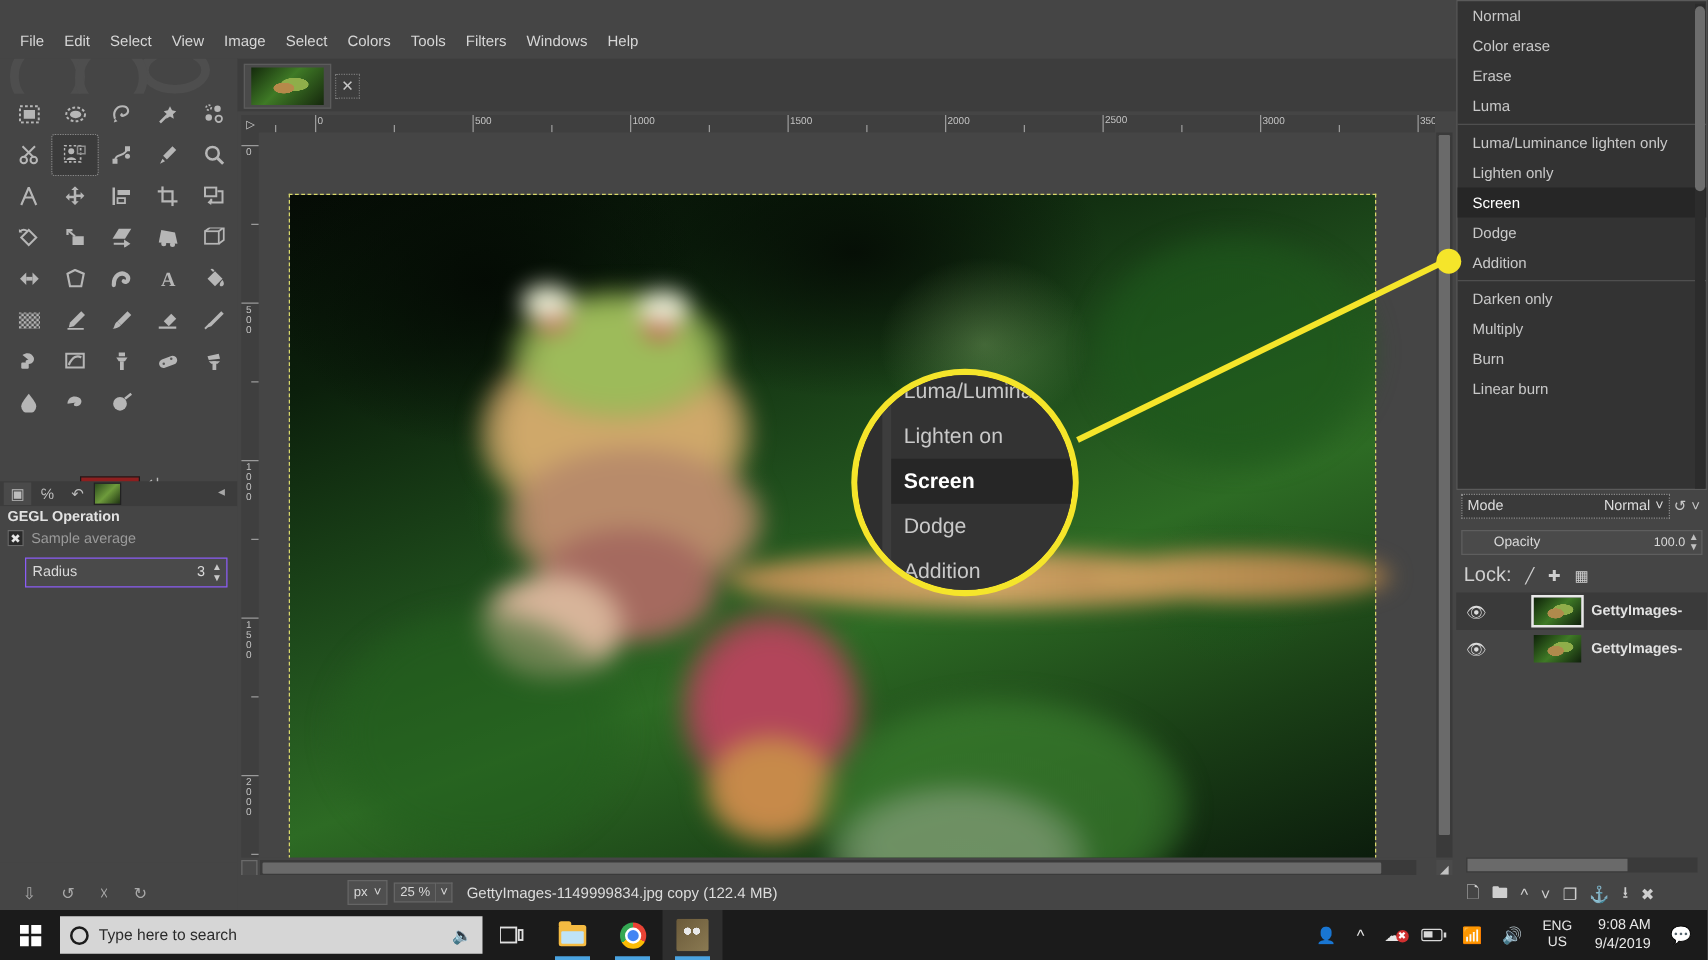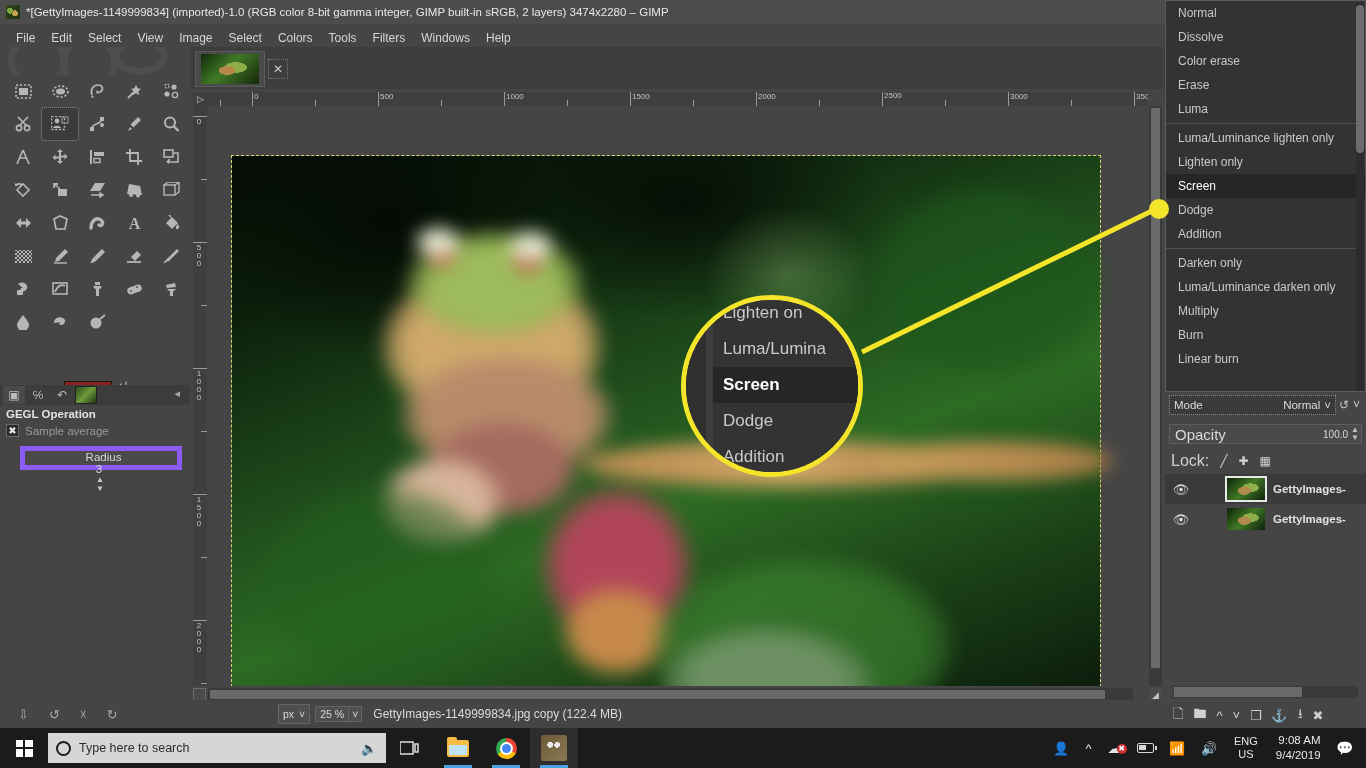--- a/index.html
+++ b/index.html
@@ -23,21 +23,21 @@
       radial-gradient(circle at 30% 40%, #7fa83f 0 3px, transparent 3px),
       radial-gradient(circle at 65% 60%, #c2a24a 0 3px, transparent 3px),
       linear-gradient(135deg,#2e4a1c,#1d2f12);
     flex: 0 0 auto;
   }
   .title-text { white-space: nowrap; overflow: hidden; }
 
   
   .menubar {
     position: absolute; left: 0; top: 24px; width: 1366px; height: 23px;
-    background: #454545; display: flex; align-items: flex-end; padding-left: 8px;
+    background: #454545; display: flex; align-items: flex-start; padding-left: 8px;
   }
   .menubar .mi {
     color: #d6d6d6; font-size: 12px; padding: 2px 8px; cursor: default;
     white-space: nowrap;
   }
 
   
   .toolbox {
     position: absolute; left: 0; top: 47px; width: 190px; height: 343px;
     background: #454545; overflow: hidden;
@@ -94,21 +94,21 @@
   }
   .gegl-title { color: #e2e2e2; font-size: 11.5px; font-weight: bold; padding: 3px 6px 2px 6px; }
   .gegl-check { display: flex; align-items: center; gap: 6px; padding: 2px 6px; }
   .cbox {
     width: 13px; height: 13px; background: #2a2a2a; border: 1px solid #6a6a6a;
     color: #e6e6e6; font-size: 10px; display: flex; align-items: center; justify-content: center;
   }
   .gegl-check span.lbl { color: #9a9a9a; font-size: 11.5px; }
   .spin-wrap {
     position: absolute; left: 20px; top: 41px; width: 162px; height: 24px;
-    border: 5px solid #8b5cf6; background: #4a4a4a; display: flex; align-items: center; flex-direction: column;
+    border: 1px solid #8b5cf6; background: #4a4a4a; display: flex; align-items: center;
   }
   .spin-lbl { color: #d9d9d9; font-size: 11.5px; padding-left: 5px; flex: 1; }
   .spin-val { color: #d9d9d9; font-size: 11.5px; padding-right: 4px; }
   .spin-arrows { width: 13px; display: flex; flex-direction: column; align-items: center;
                  color: #c9c9c9; font-size: 8px; line-height: 9px; padding-right: 2px; }
 
   
   .canvas-area {
     position: absolute; left: 190px; top: 47px; width: 975px; height: 655px;
     background: #454545;
@@ -229,21 +229,21 @@
     display: flex; align-items: center; padding: 0 4px; color: #dcdcdc; font-size: 11.5px;
   }
   .mode-combo .v { margin-left: auto; margin-right: 4px; }
   .mode-extra { display: flex; align-items: center; gap: 4px; color: #c8c8c8; font-size: 12px; padding-right: 2px; }
 
   .opacity-row {
     position: absolute; left: 4px; top: 424px; width: 193px; height: 20px;
     background: #4a4a4a; border: 1px solid #5e5e5e;
     display: flex; align-items: center; padding: 0 2px 0 5px;
   }
-  .opacity-row .lbl { color: #d8d8d8; font-size: 15px; }
+  .opacity-row .lbl { color: #d8d8d8; font-size: 11px; margin-left: 20px; }
   .opacity-row .val { margin-left: auto; color: #d8d8d8; font-size: 10px; padding-right: 3px; }
   .opacity-row .arrows { display: flex; flex-direction: column; color: #c0c0c0; font-size: 8px; line-height: 8px; }
 
   .lock-row {
     position: absolute; left: 6px; top: 452px; width: 193px; height: 18px;
     display: flex; align-items: center; gap: 11px; color: #d0d0d0; font-size: 12px;
   }
   .lock-row .lbl { font-size: 16px; }
 
   .layer-list { position: absolute; left: 0; top: 474px; width: 201px; height: 200px; }
@@ -366,24 +366,20 @@
   .battery i { position: absolute; left: 1px; top: 1px; width: 7px; height: 5px; background: #d8d8d8; }
   .err-badge { position: absolute; right: 2px; bottom: 2px; width: 10px; height: 10px;
                background: #d03030; border-radius: 50%; color: #fff; font-size: 8px;
                display: flex; align-items: center; justify-content: center; }
 </style>
 </head>
 <body>
 
 <div id="app">
 
-  <div class="titlebar">
-    <div class="title-ico"></div>
-    <div class="title-text">*[GettyImages-1149999834] (imported)-1.0 (RGB color 8-bit gamma integer, GIMP built-in sRGB, 2 layers) 3474x2280 – GIMP</div>
-  </div>
 
   <div class="menubar">
     <div class="mi">File</div>
     <div class="mi">Edit</div>
     <div class="mi">Select</div>
     <div class="mi">View</div>
     <div class="mi">Image</div>
     <div class="mi">Select</div>
     <div class="mi">Colors</div>
     <div class="mi">Tools</div>
@@ -847,53 +843,51 @@
       <span>˅</span>
       <span>❐</span>
       <span>⚓</span>
       <span>⭳</span>
       <span>✖</span>
     </div>
   </div>
 
   <div class="blend-dropdown">
     <div class="bd-item">Normal</div>
-    <div class="bd-item">Dissolve</div>
     <div class="bd-item">Color erase</div>
     <div class="bd-item">Erase</div>
     <div class="bd-item">Luma</div>
     <div class="bd-sep"></div>
     <div class="bd-item">Luma/Luminance lighten only</div>
     <div class="bd-item">Lighten only</div>
     <div class="bd-item hl">Screen</div>
     <div class="bd-item">Dodge</div>
     <div class="bd-item">Addition</div>
     <div class="bd-sep"></div>
     <div class="bd-item">Darken only</div>
-    <div class="bd-item">Luma/Luminance darken only</div>
     <div class="bd-item">Multiply</div>
     <div class="bd-item">Burn</div>
     <div class="bd-item">Linear burn</div>
     <div class="bd-scroll">
         <div class="th"></div>
       </div>
   </div>
 
   <svg class="callout-line">
     <line x1="1158" y1="208" x2="862" y2="352" stroke="#f5e52a" stroke-width="5"></line>
   </svg>
   <div class="mag-dot"></div>
 
   <div class="magnifier">
     <div class="mag-inner">
       <div class="mag-strip-left"></div>
       <div class="mag-strip-l2"></div>
       <div class="mag-list">
+        <div class="mag-item">Luma/Lumina</div>
         <div class="mag-item">Lighten on</div>
-        <div class="mag-item">Luma/Lumina</div>
         <div class="mag-item hl">Screen</div>
         <div class="mag-item">Dodge</div>
         <div class="mag-item">Addition</div>
       </div>
     </div>
   </div>
 
   <div class="taskbar">
     <div class="start-btn">
       <div class="win-logo">

